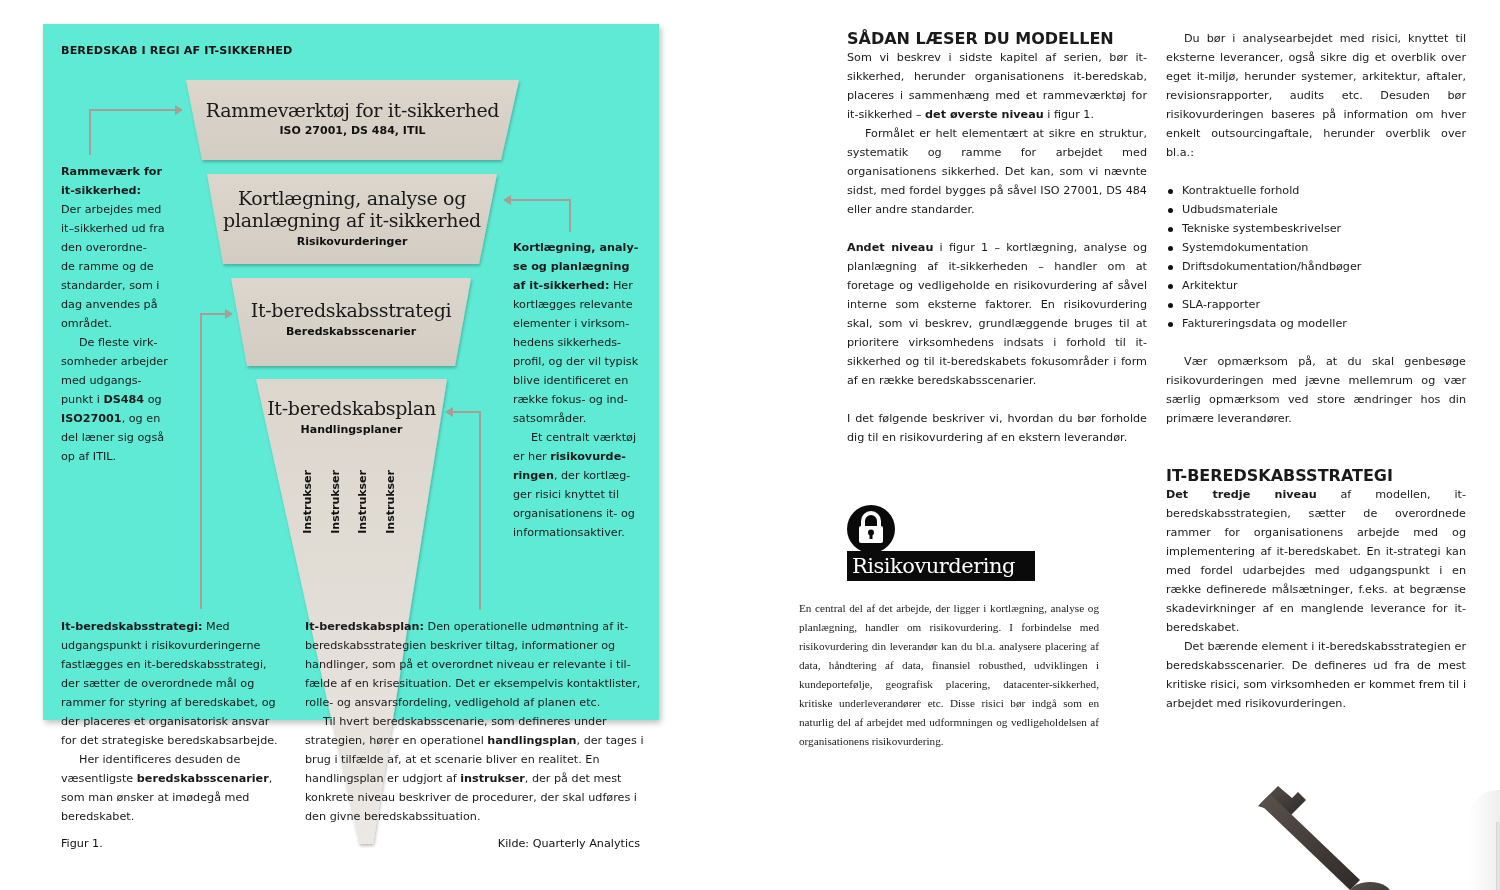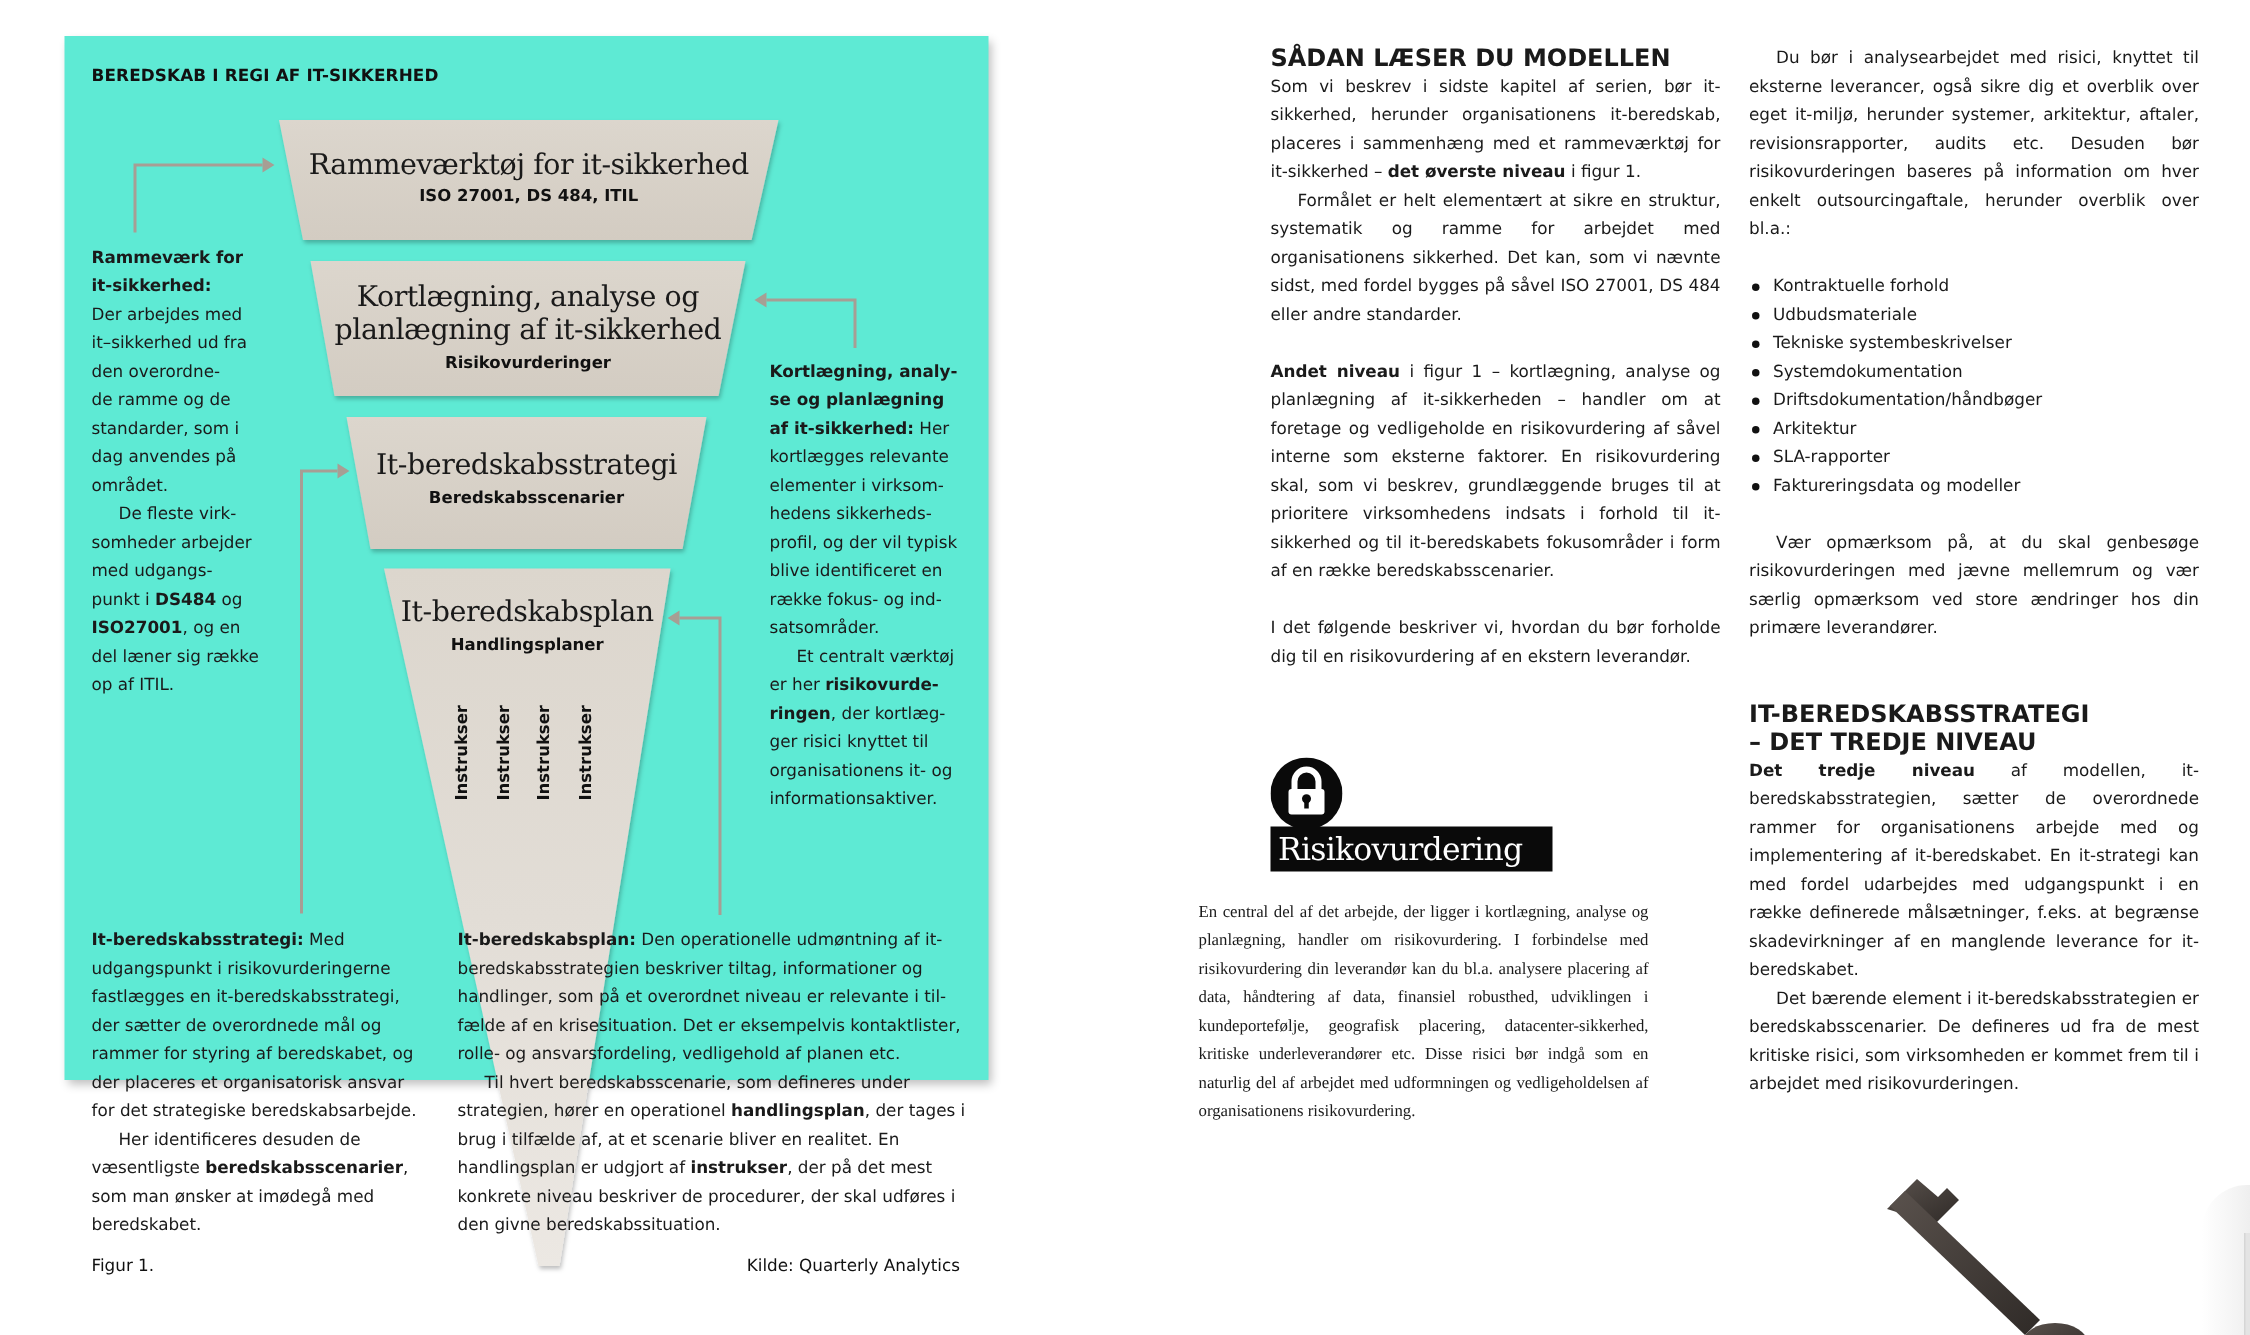--- a/index.html
+++ b/index.html
@@ -142,21 +142,21 @@
     <p>den overordne-</p>
     <p>de ramme og de</p>
     <p>standarder, som i</p>
     <p>dag anvendes på</p>
     <p>området.</p>
     <p class="ind">De fleste virk-</p>
     <p>somheder arbejder</p>
     <p>med udgangs-</p>
     <p><span>punkt i </span><b>DS484</b><span> og</span></p>
     <p><b>ISO27001</b><span>, og en</span></p>
-    <p>del læner sig række</p>
+    <p>del læner sig også</p>
     <p>op af ITIL.</p>
   </div>
 
   <div class="sidetext" style="left:470px; top:214px; width:140px;">
     <p><b>Kortlægning, analy-</b></p>
     <p><b>se og planlægning</b></p>
     <p><b>af it-sikkerhed:</b><span> Her</span></p>
     <p>kortlægges relevante</p>
     <p>elementer i virksom-</p>
     <p>hedens sikkerheds-</p>
@@ -222,21 +222,20 @@
     <li>Driftsdokumentation/håndbøger</li>
     <li>Arkitektur</li>
     <li>SLA-rapporter</li>
     <li>Faktureringsdata og modeller</li>
   </ul>
   <div class="gap"></div>
   <p class="ind">Vær opmærksom på, at du skal genbesøge risikovurderingen med jævne mellemrum og vær særlig opmærksom ved store ændringer hos din primære leverandører.</p>
   <div class="gap"></div>
   <div class="gap"></div>
   <h3>IT-BEREDSKABSSTRATEGI</h3>
-  <h3>– DET TREDJE NIVEAU</h3>
   <p><b>Det tredje niveau</b><span> af modellen, it-beredskabsstrategien, sætter de overordnede rammer for organisationens arbejde med og implementering af it-beredskabet. En it-strategi kan med fordel udarbejdes med udgangspunkt i en række definerede målsætninger, f.eks. at begrænse skadevirkninger af en manglende leverance for it-beredskabet.</span></p>
   <p class="ind">Det bærende element i it-beredskabsstrategien er beredskabsscenarier. De defineres ud fra de mest kritiske risici, som virksomheden er kommet frem til i arbejdet med risikovurderingen.</p>
 </div>
 
 <svg class="key-svg" width="160" height="122" viewBox="0 0 160 122">
   <defs>
     <linearGradient id="keyGrad" x1="0" y1="0" x2="1" y2="1">
       <stop offset="0" stop-color="#5a524d"></stop>
       <stop offset="1" stop-color="#2f2a27"></stop>
     </linearGradient>

